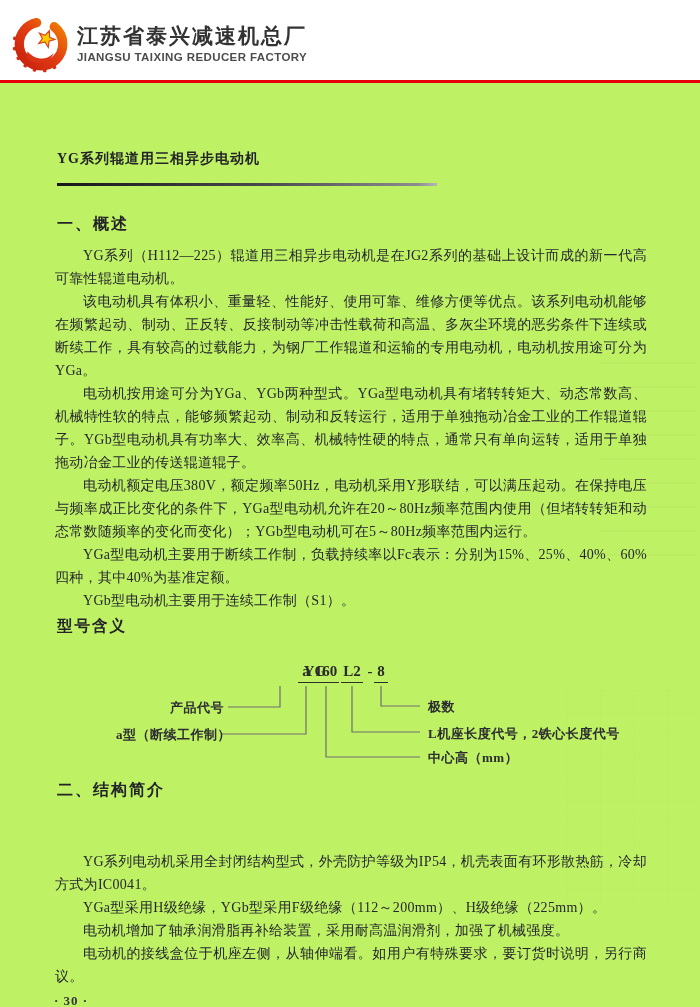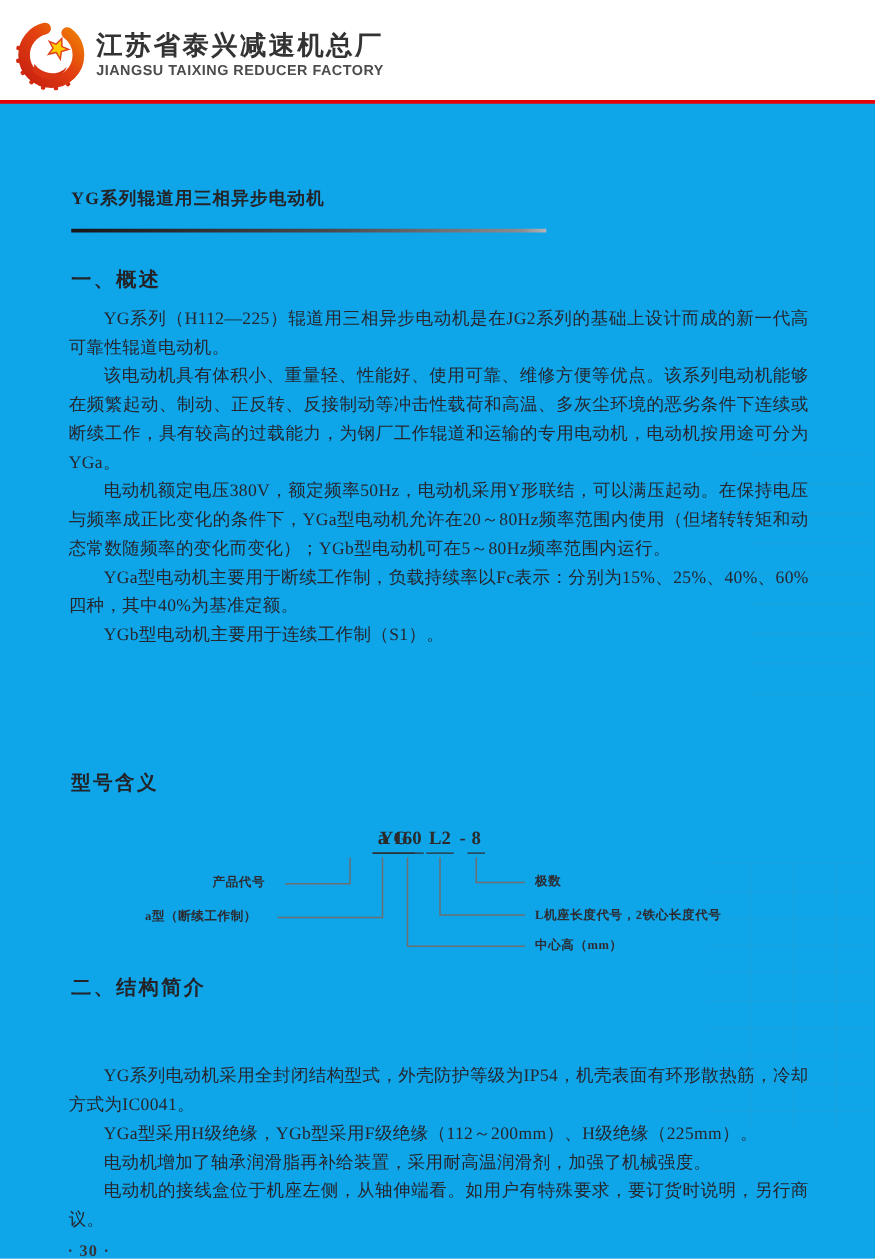--- a/index.html
+++ b/index.html
@@ -1,18 +1,18 @@
 <!DOCTYPE html>
 <html><head>
 <meta charset="utf-8">
 <style>
   html,body{margin:0;padding:0;background:#e9e7e2;}
   .page{
     position:relative;width:700px;height:1007px;margin:0 auto;
-    background:#0ea5e9;overflow:hidden;
+    background:#bef264;overflow:hidden;
     font-family:"Liberation Serif","DejaVu Serif",serif;
     color:#26262e;
   }
   
   .header{position:absolute;top:0;left:0;width:700px;height:80px;background:#ffffff;}
   .logo{position:absolute;top:15px;left:12px;width:58px;height:58px;}
   .brand-cn{
     position:absolute;top:22px;left:77px;
     font-family:"Liberation Sans","DejaVu Sans",sans-serif;
     font-size:21px;font-weight:bold;color:#333333;letter-spacing:2px;
@@ -48,21 +48,21 @@
   }
   
   .code-seg{
     position:absolute;top:663px;text-align:center;
     font-size:15px;font-weight:bold;color:#2b2b2b;
     border-bottom:1.5px solid #2e2e2e;padding-bottom:2px;
   }
   .code-dash{border-bottom:none;}
   .diagram-lines{position:absolute;top:680px;left:0;width:700px;height:90px;pointer-events:none;}
   .diag-label{
-    position:absolute;font-size:10px;font-weight:600;color:#2c2c32;letter-spacing:.5px;
+    position:absolute;font-size:13px;font-weight:600;color:#2c2c32;letter-spacing:.5px;
     white-space:nowrap;
   }
   
   .bleed{position:absolute;pointer-events:none;opacity:.35;filter:blur(.6px);}
   .bleed-rows{
     background:repeating-linear-gradient(to bottom,rgba(150,130,100,.14) 0 2px,transparent 2px 24px);
   }
   .bleed-grid{
     background:
       repeating-linear-gradient(to bottom,rgba(160,140,110,.12) 0 1.5px,transparent 1.5px 22px),
@@ -114,20 +114,21 @@
   <div class="bleed bleed-rows" style="top:362px;left:600px;width:96px;height:205px;"></div>
   <div class="bleed bleed-grid" style="top:690px;left:566px;width:130px;height:215px;"></div>
 
   <div class="doc-title">YG系列辊道用三相异步电动机</div>
   <div class="title-rule"></div>
 
   <div class="sec-heading" style="top:214px;">一、概述</div>
   <div class="paras" style="top:244px;">
     <p>YG系列（H112—225）辊道用三相异步电动机是在JG2系列的基础上设计而成的新一代高可靠性辊道电动机。</p>
     <p>该电动机具有体积小、重量轻、性能好、使用可靠、维修方便等优点。该系列电动机能够在频繁起动、制动、正反转、反接制动等冲击性载荷和高温、多灰尘环境的恶劣条件下连续或断续工作，具有较高的过载能力，为钢厂工作辊道和运输的专用电动机，电动机按用途可分为YGa。</p>
+    <p>电动机按用途可分为YGa、YGb两种型式。YGa型电动机具有堵转转矩大、动态常数高、机械特性软的特点，能够频繁起动、制动和反转运行，适用于单独拖动冶金工业的工作辊道辊子。YGb型电动机具有功率大、效率高、机械特性硬的特点，通常只有单向运转，适用于单独拖动冶金工业的传送辊道辊子。</p>
     <p>电动机额定电压380V，额定频率50Hz，电动机采用Y形联结，可以满压起动。在保持电压与频率成正比变化的条件下，YGa型电动机允许在20～80Hz频率范围内使用（但堵转转矩和动态常数随频率的变化而变化）；YGb型电动机可在5～80Hz频率范围内运行。</p>
     <p>YGa型电动机主要用于断续工作制，负载持续率以Fc表示：分别为15%、25%、40%、60%四种，其中40%为基准定额。</p>
     <p>YGb型电动机主要用于连续工作制（S1）。</p>
   </div>
 
   <div class="sub-heading" style="top:616px;">型号含义</div>
 
   <span class="code-seg" style="left:263px;width:34px;margin-left:35px;">YG</span>
   <span class="code-seg" style="left:298px;width:16px;">a</span>
   <span class="code-seg" style="left:313px;width:26px;">160</span>

